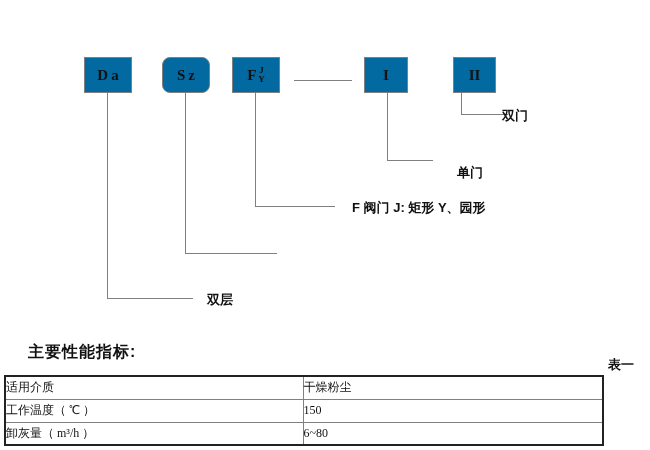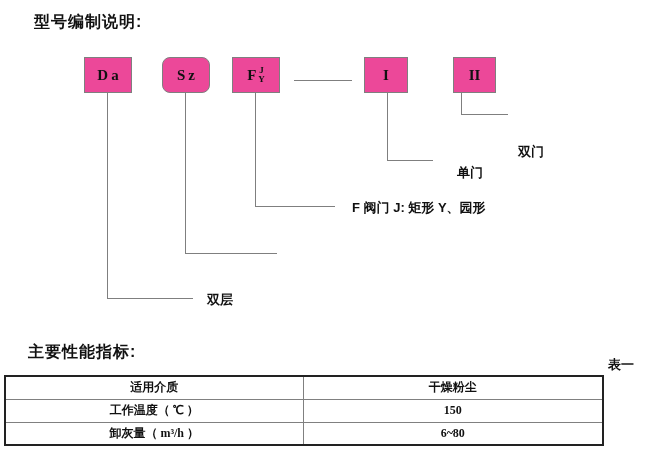--- a/index.html
+++ b/index.html
@@ -19,21 +19,21 @@
     font-weight: bold;
     color: #111111;
     letter-spacing: 1px;
     white-space: nowrap;
   }
   .mbox {
     position: absolute;
     width: 48px;
     height: 36px;
     border: 1.5px solid #7f7f7f;
-    background: #ec4899;
+    background: #0369a1;
     display: flex;
     align-items: center;
     justify-content: center;
     font-family: "Liberation Serif", serif;
     font-weight: bold;
     font-size: 15px;
     color: #111111;
   }
   .mbox .spaced { letter-spacing: 3px; padding-left: 3px; }
   .fjy { display: flex; align-items: center; }
@@ -68,37 +68,36 @@
     position: absolute;
     left: 4px;
     top: 375px;
     border-collapse: collapse;
     border: 2px solid #222222;
     table-layout: fixed;
   }
   .spec-table td {
     border: 1px solid #808080;
     height: 23px;
-    text-align: center;
+    text-align: left;
     vertical-align: middle;
     font-size: 12px;
-    font-weight: bold;
+    font-weight: normal;
     color: #111111;
     font-family: "Liberation Serif", serif;
     white-space: nowrap;
   }
   .spec-table col.c1 { width: 298px; }
   .spec-table col.c2 { width: 300px; }
 </style>
 </head>
 <body>
 
 <div id="page">
 
-  <div class="sec-title" style="left:34px; top:12px;">型号编制说明:</div>
 
   <div class="mbox" style="left:84px; top:57px;">
     <span class="spaced">Da</span>
   </div>
 
   <div class="mbox" style="left:162px; top:57px;border-radius:8px;">
     <span class="spaced">Sz</span>
   </div>
 
   <div class="mbox" style="left:232px; top:57px;">
@@ -116,21 +115,21 @@
   </div>
 
   <div class="mbox" style="left:453px; top:57px; width:43px;">
     <span>II</span>
   </div>
 
   <div class="hline" style="left:294px; top:80px; width:58px;"></div>
 
   <div class="vline" style="left:461px; top:93px; height:21px;"></div>
   <div class="hline" style="left:461px; top:114px; width:47px;"></div>
-  <div class="dlabel" style="left:518px; top:107px;margin-top:36px;">双门</div>
+  <div class="dlabel" style="left:502px; top:107px;">双门</div>
 
   <div class="vline" style="left:387px; top:93px; height:67px;"></div>
   <div class="hline" style="left:387px; top:160px; width:46px;"></div>
   <div class="dlabel" style="left:457px; top:164px;text-align:center;">单门</div>
 
   <div class="vline" style="left:255px; top:93px; height:113px;"></div>
   <div class="hline" style="left:255px; top:206px; width:80px;"></div>
   <div class="dlabel" style="left:352px; top:199px;">F 阀门 J: 矩形  Y、园形</div>
 
   <div class="vline" style="left:185px; top:93px; height:160px;"></div>

